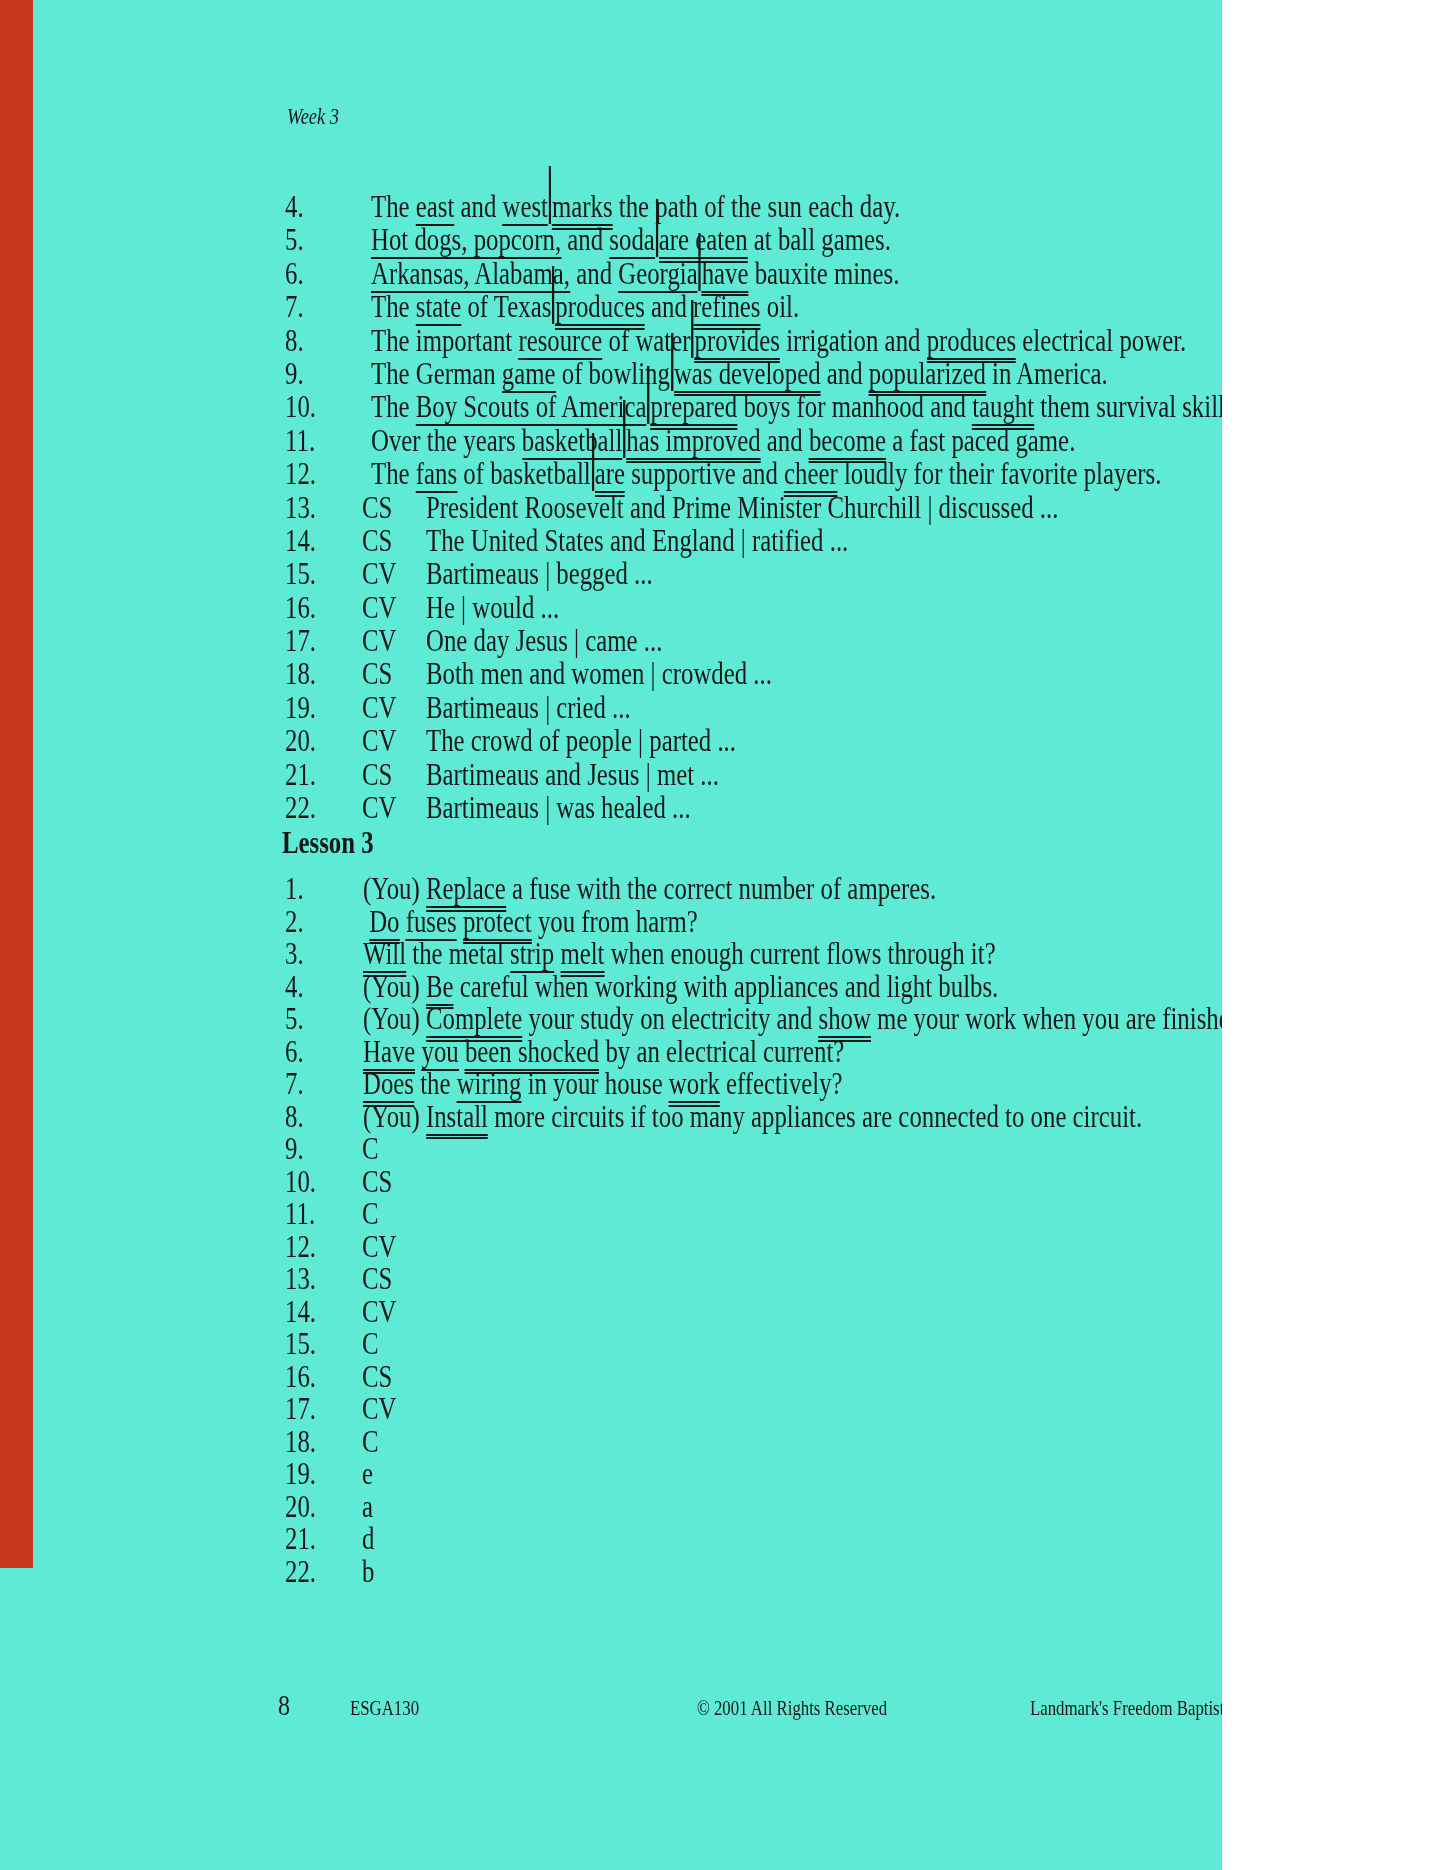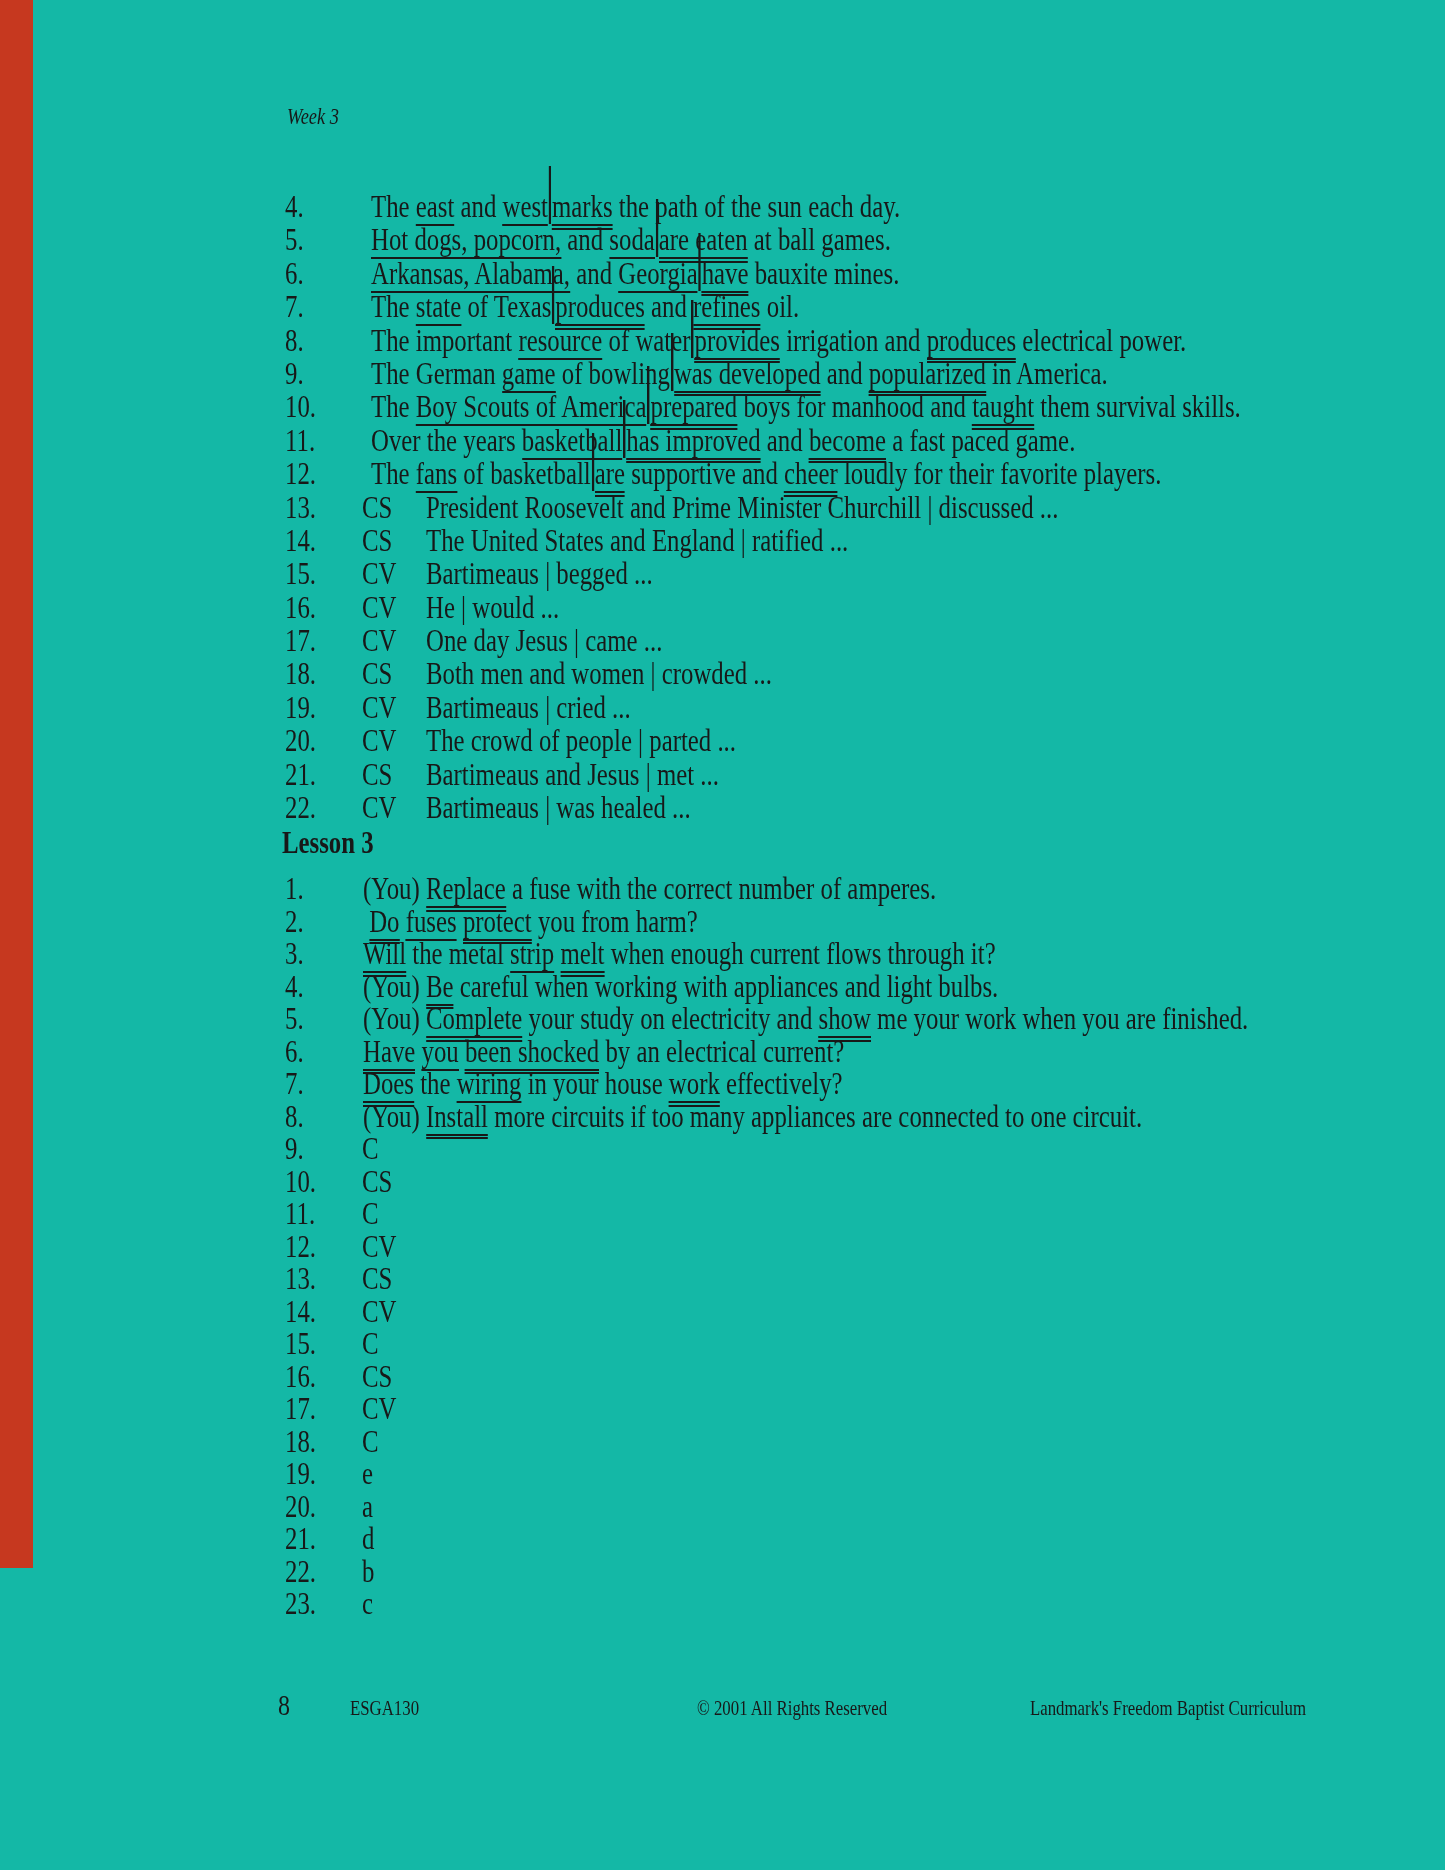--- a/index.html
+++ b/index.html
@@ -1,18 +1,18 @@
 <!DOCTYPE html>
 <html><head>
 <meta charset="utf-8">
 <style>
   html, body { margin: 0; padding: 0; background: #ffffff; }
   .page {
-    position: relative; width: 1445px; height: 1870px;
-    background: #14b8a6; overflow: hidden;
+    position: relative; width: 1222px; height: 1870px;
+    background: #5eead4; overflow: hidden;
     font-family: "Liberation Serif", "DejaVu Serif", serif;
     color: #181818;
   }
   .stripe { position: absolute; left: 0; top: 0; width: 33px; height: 1568px; }
   .week-label {
     position: absolute; left: 287px; top: 104px;
     font-style: italic; font-size: 23px;
     transform: scaleX(0.8); transform-origin: 0 0; white-space: nowrap;
   }
   .list { position: absolute; left: 0; right: 0; }
@@ -241,24 +241,20 @@
         <span class="code">a</span>
       </div>
       <div class="row">
         <span class="num">21.</span>
         <span class="code">d</span>
       </div>
       <div class="row">
         <span class="num">22.</span>
         <span class="code">b</span>
       </div>
-      <div class="row">
-        <span class="num">23.</span>
-        <span class="code">c</span>
-      </div>
     </div>
 
   <div class="footer">
     <span class="fitem page-num">8</span>
     <span class="fitem course-code">ESGA130</span>
     <span class="fitem copyright">© 2001 All Rights Reserved</span>
     <span class="fitem publisher">Landmark's Freedom Baptist Curriculum</span>
   </div>
 </div>
 

